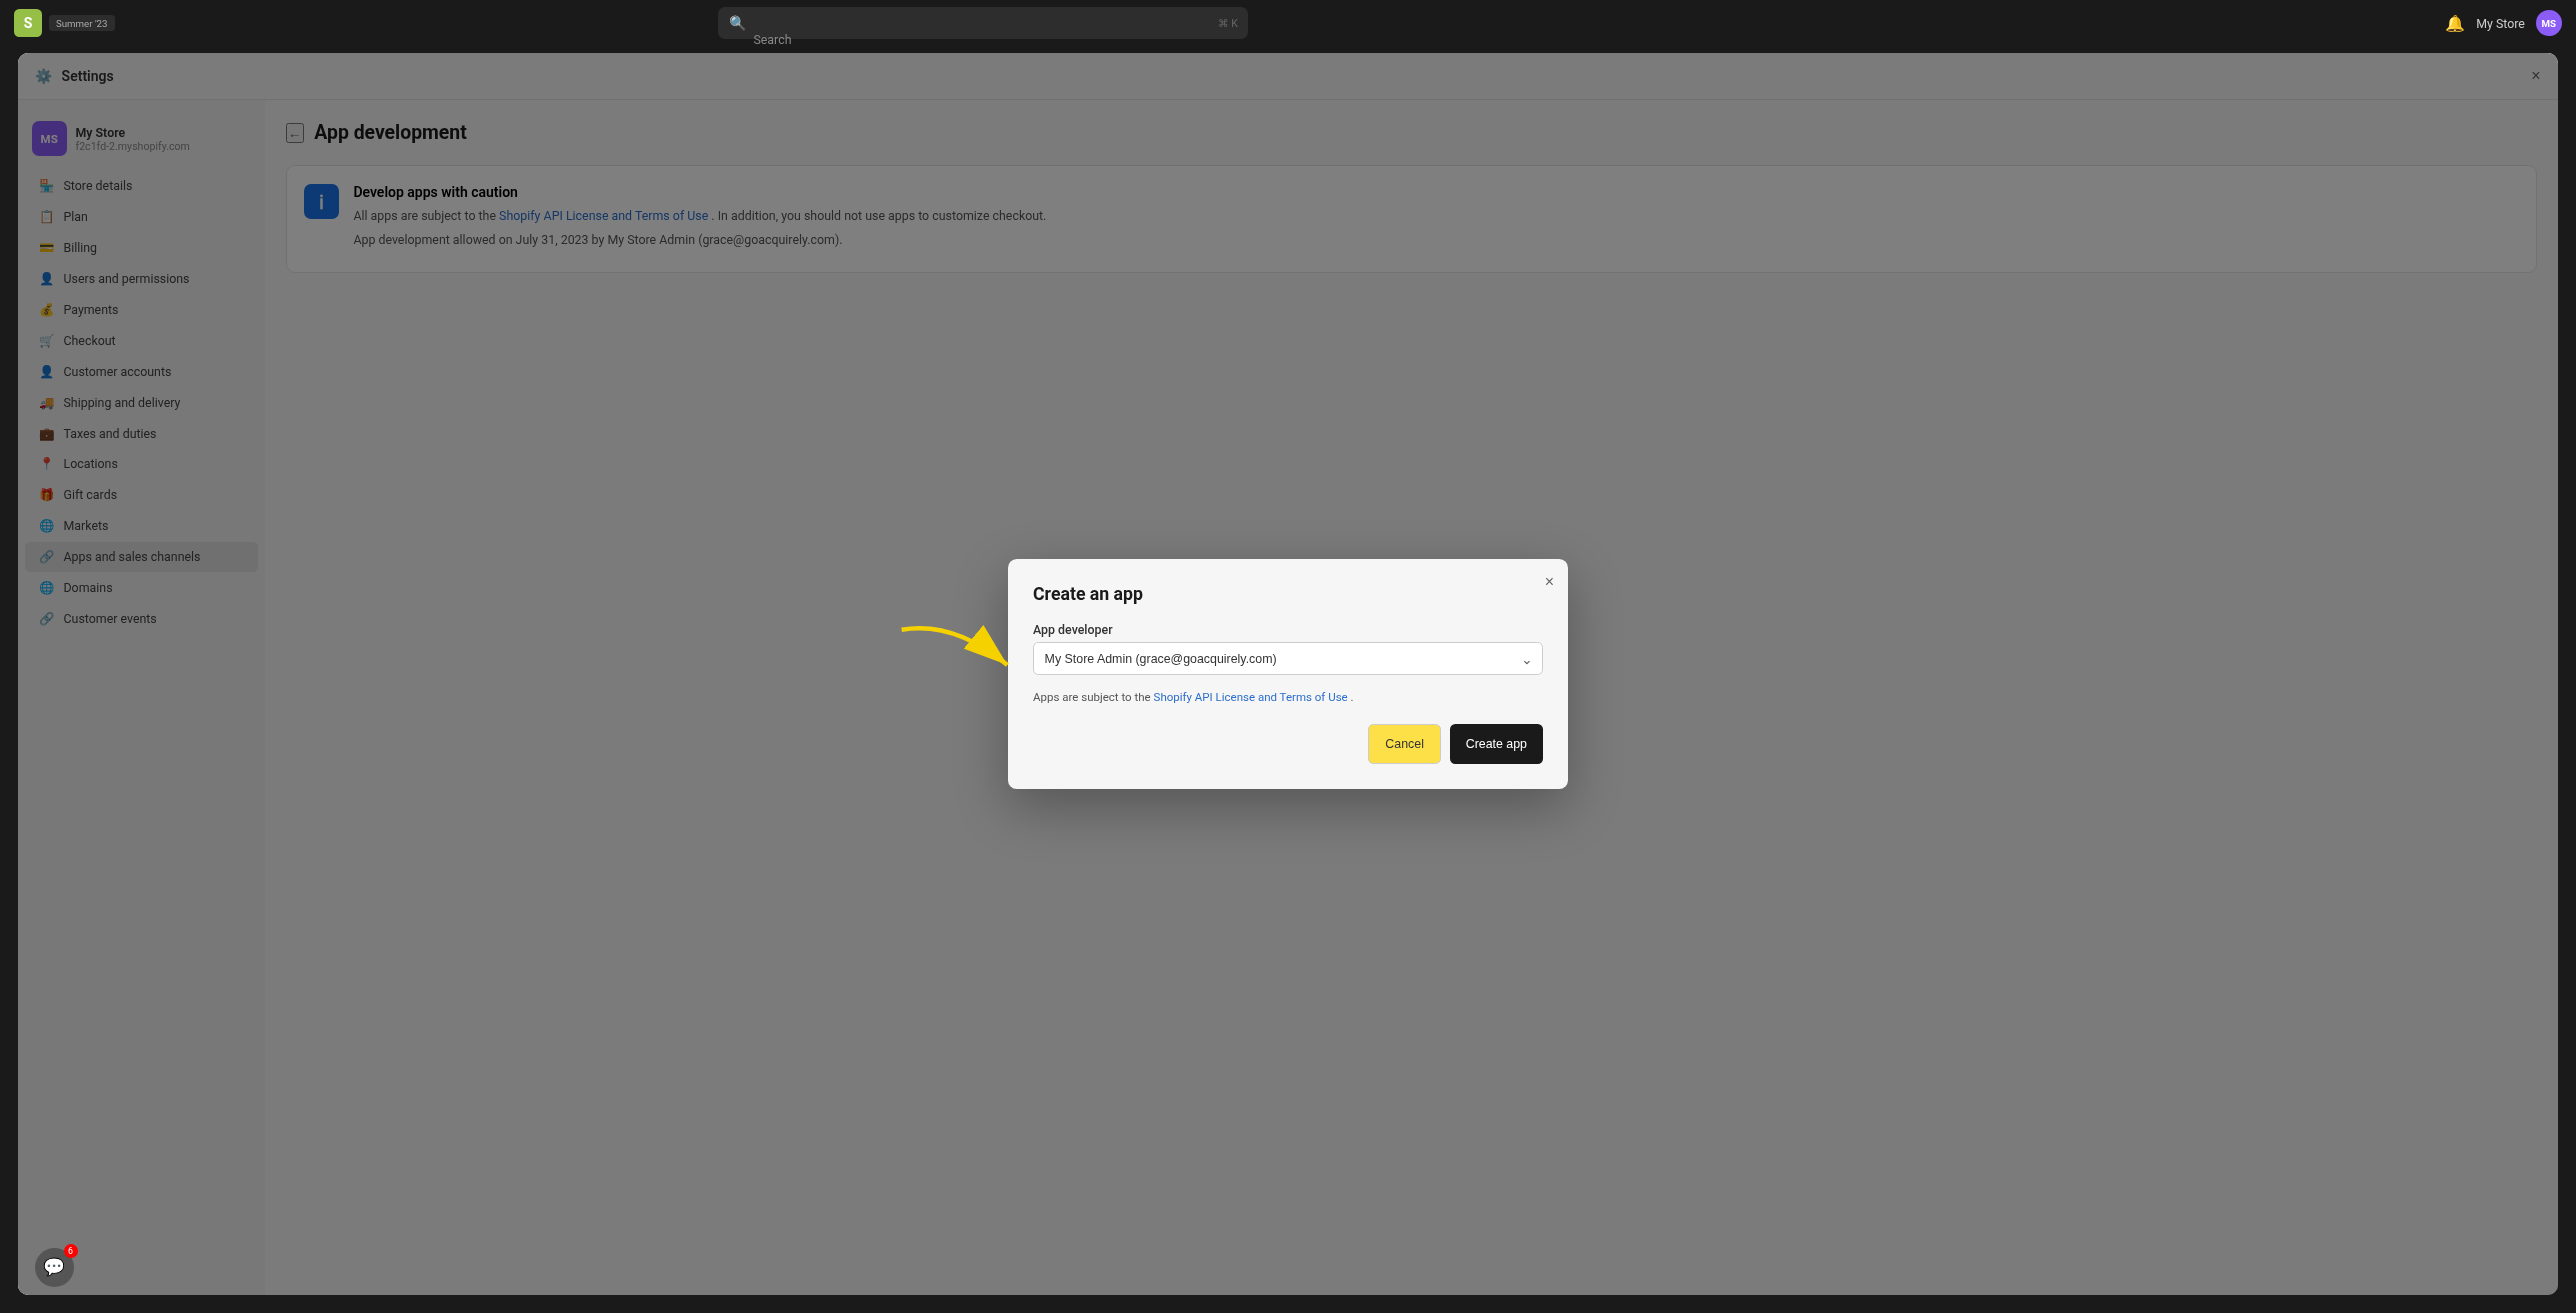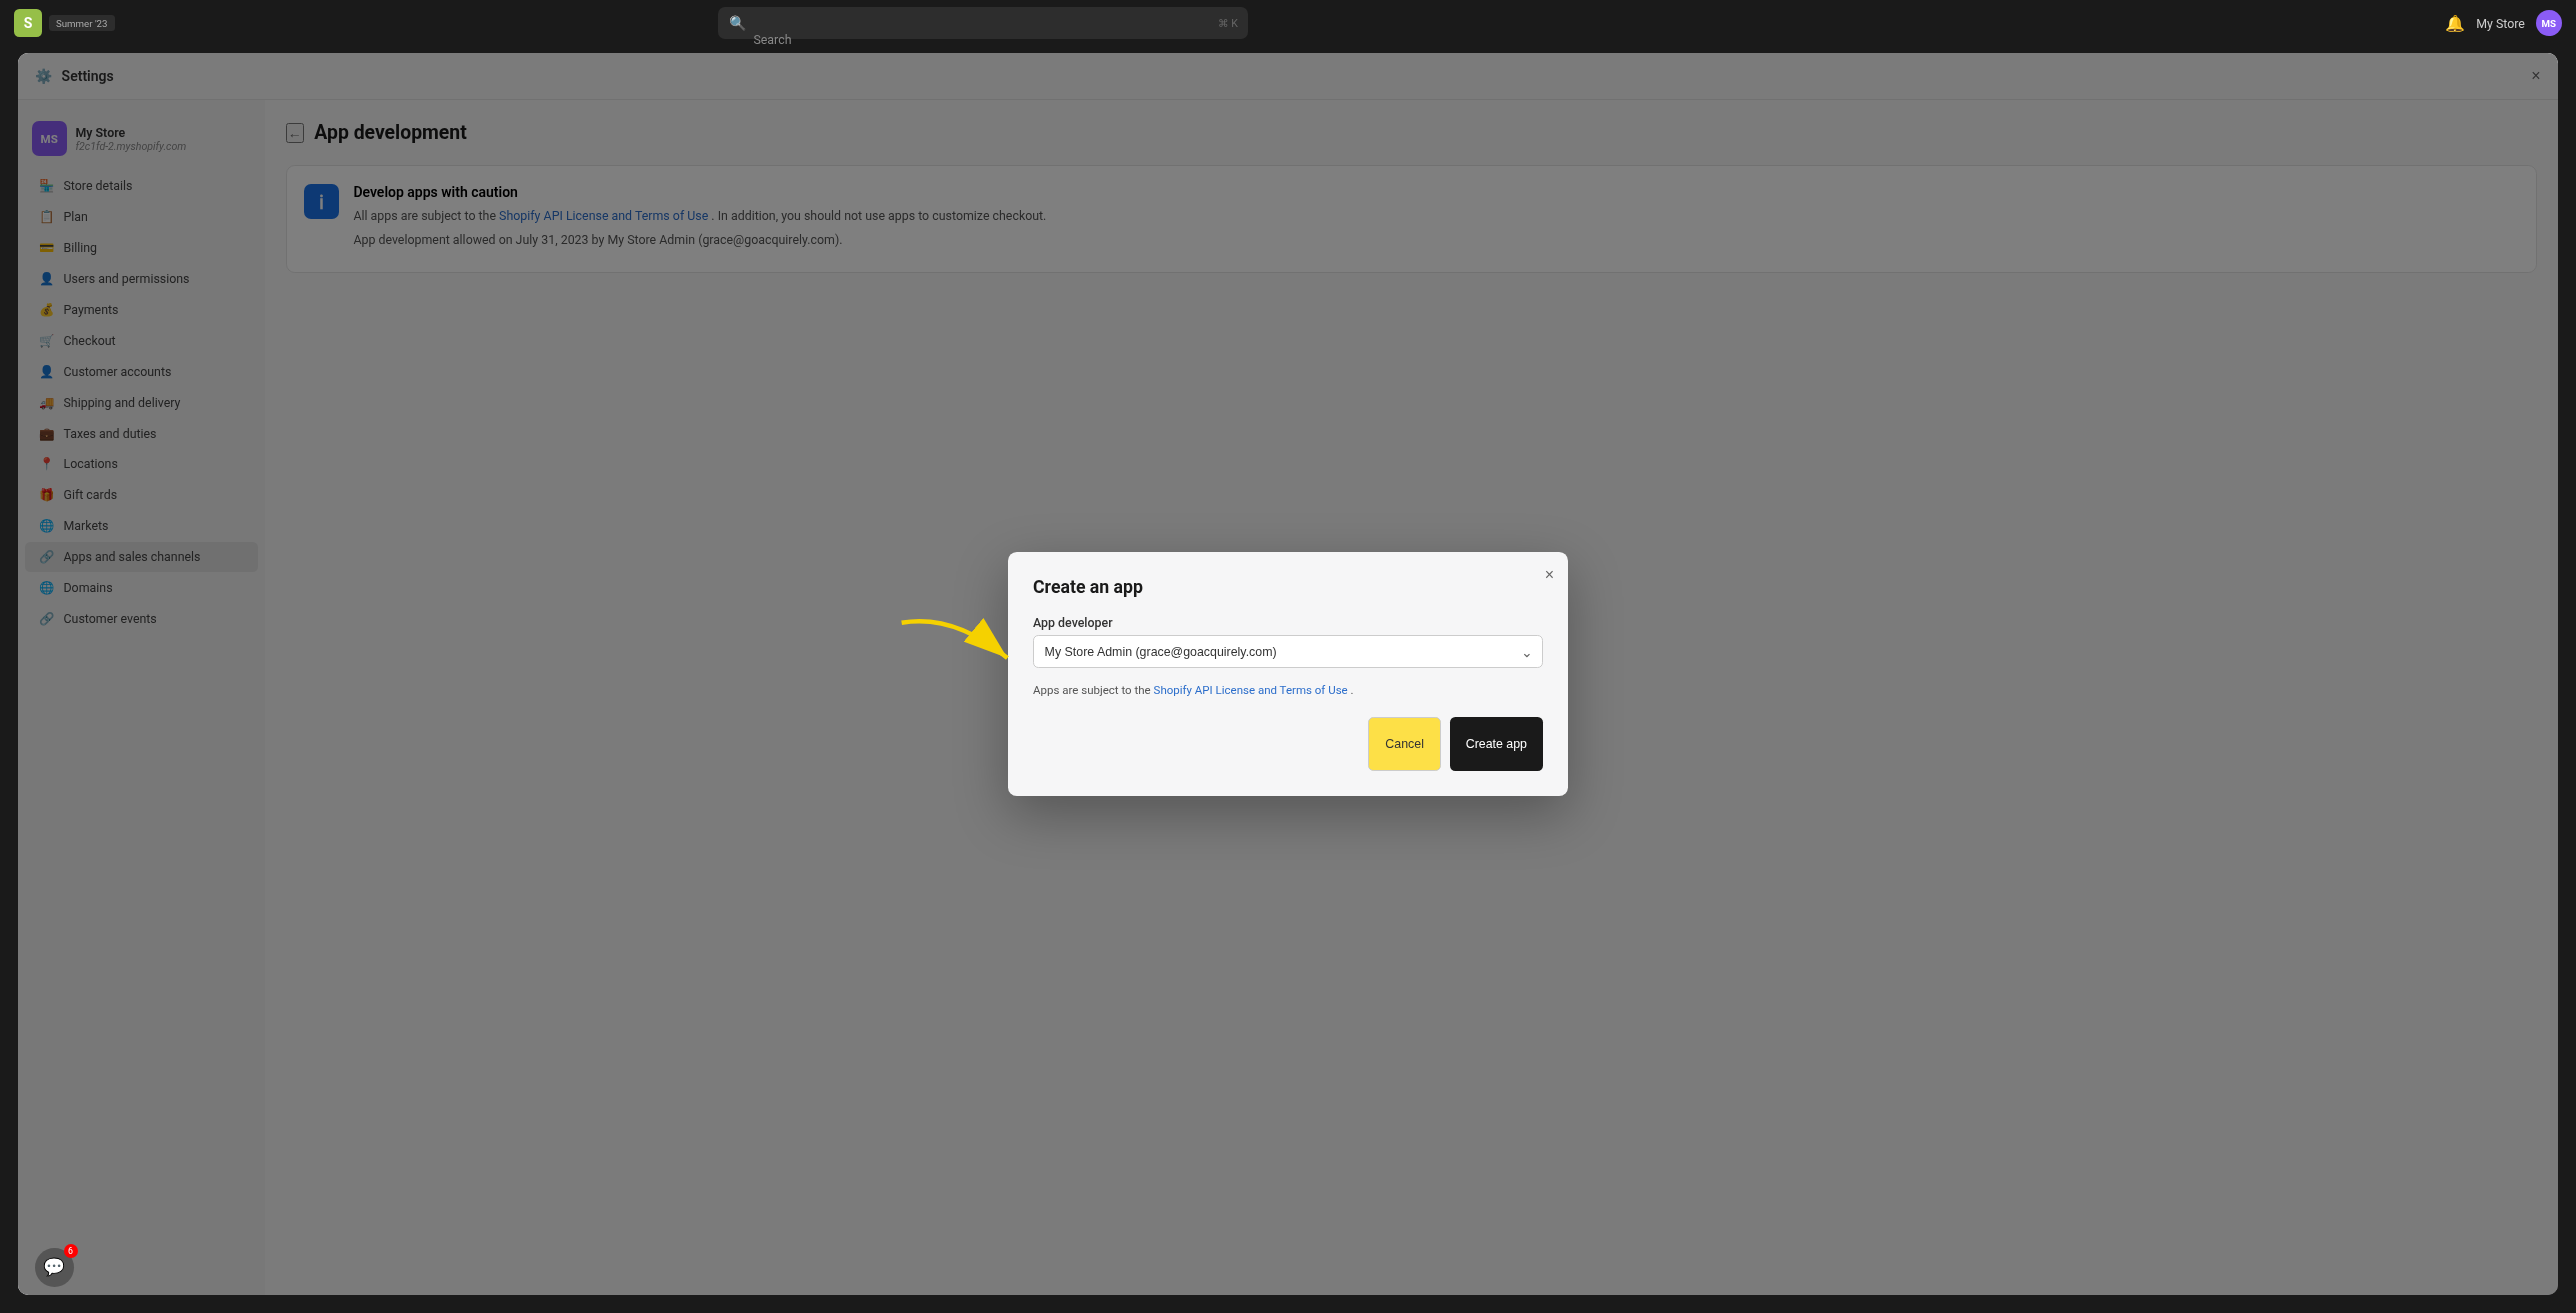--- a/index.html
+++ b/index.html
@@ -166,21 +166,20 @@
       font-weight: bold;
     }
     .store-info-text .store-title {
       font-size: 12.4px;
       font-weight: 600;
       color: #333;
     }
     .store-info-text .store-url {
       font-size: 10.6px;
       color: #888;
-      font-style: italic;
     }
     .nav-item {
       display: flex;
       align-items: center;
       gap: 8.8px;
       padding: 7px 14px;
       cursor: pointer;
       font-size: 12.4px;
       color: #444;
       border-radius: 5.3px;
@@ -360,21 +359,21 @@
     .btn-cancel {
       padding: 8.8px 16px;
       border: 0.9px solid #ccc;
       border-radius: 5.3px;
       background: #fde047;
       font-size: 12.4px;
       cursor: pointer;
       color: #333;
     }
     .btn-create {
-      padding: 20px 16px;
+      padding: 13px 16px;
       border: none;
       border-radius: 5.3px;
       background: #1a1a1a;
       color: white;
       font-size: 12.4px;
       cursor: pointer;
       font-weight: 500;
     }
 
     

